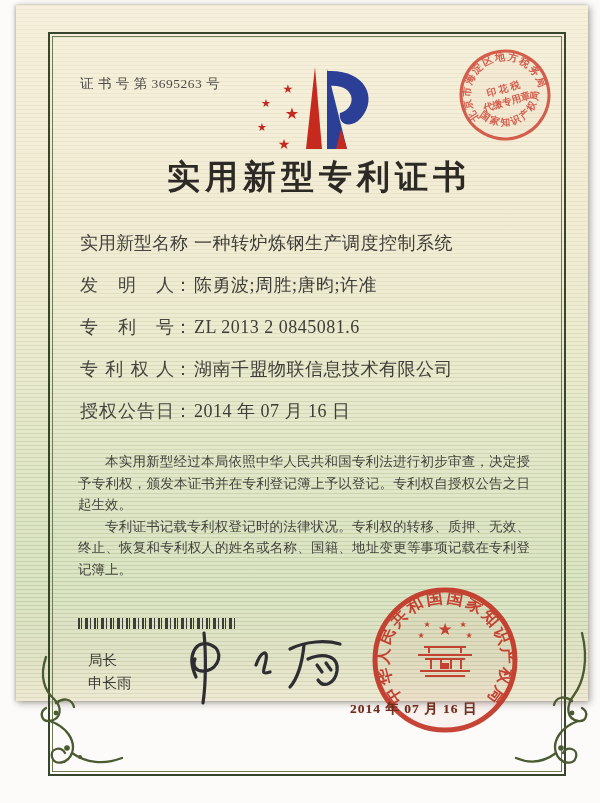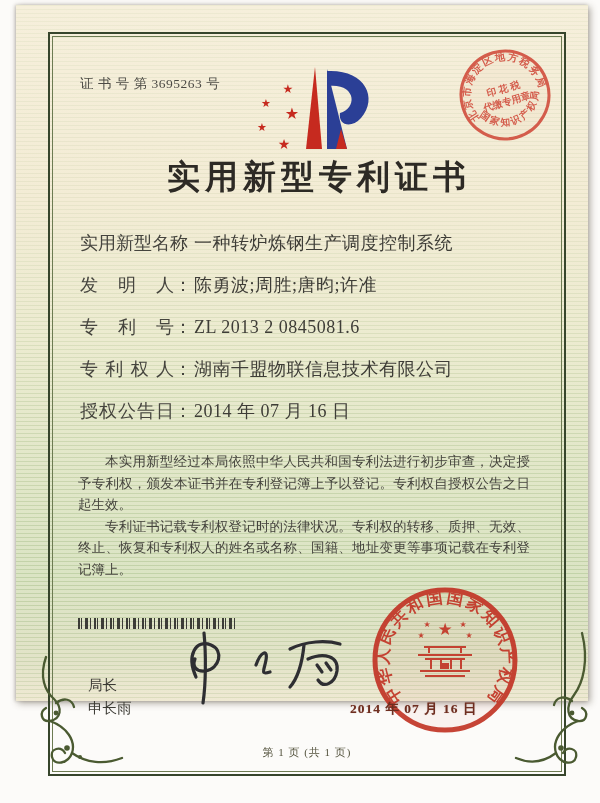--- a/index.html
+++ b/index.html
@@ -45,21 +45,21 @@
   .paragraphs p{margin:0;text-indent:2em;}
   .barcode{
     position:absolute;left:62px;top:613px;width:158px;height:11px;
     background:repeating-linear-gradient(90deg,
       #20201e 0 2px,transparent 2px 3px,
       #20201e 3px 4px,transparent 4px 7px,
       #20201e 7px 10px,transparent 10px 12px,
       #20201e 12px 13px,transparent 13px 16px);
     opacity:.85;
   }
-  .officer{position:absolute;left:72px;top:669px;font-size:14.5px;color:#3c3b35;line-height:23px;}
+  .officer{position:absolute;left:72px;top:644px;font-size:14.5px;color:#3c3b35;line-height:23px;}
   .signature{position:absolute;left:150px;top:618px;width:190px;height:85px;}
   .seal{position:absolute;left:352px;top:578px;width:154px;height:154px;opacity:.92;}
   .seal-date{
     position:absolute;left:334px;top:695px;width:180px;
     font-size:13.5px;font-weight:700;color:#6e2e20;letter-spacing:1px;text-shadow:0 0 1px rgba(120,40,30,.4);
   }
   .footer{
     position:absolute;left:32px;top:740px;width:518px;text-align:center;
     font-size:11px;color:#55543f;letter-spacing:1px;
   }
@@ -198,15 +198,14 @@
       <g transform="scale(-1,1) translate(-78,0)" fill="none" stroke="#4a5a31" stroke-width="2.3" stroke-linecap="round">
         <path d="M 10,6 C 3,34 9,56 18,68 C 27,80 25,92 14,94 C 5,95 3,85 10,81"></path>
         <path d="M 14,94 C 31,100 40,114 36,126 C 32,137 18,139 16,130 C 14,121 25,119 29,126"></path>
         <path d="M 36,126 C 48,135 62,137 76,131"></path>
         <path d="M 20,74 C 28,68 36,70 38,78"></path>
         <circle cx="20" cy="86" r="2.4" fill="#4a5a31" stroke="none"></circle>
         <circle cx="31" cy="121" r="2.8" fill="#4a5a31" stroke="none"></circle>
       </g>
     </svg>
 
-    <div class="footer">第 1 页 (共 1 页)</div>
   </div>
 </div>
 
 </body></html>

